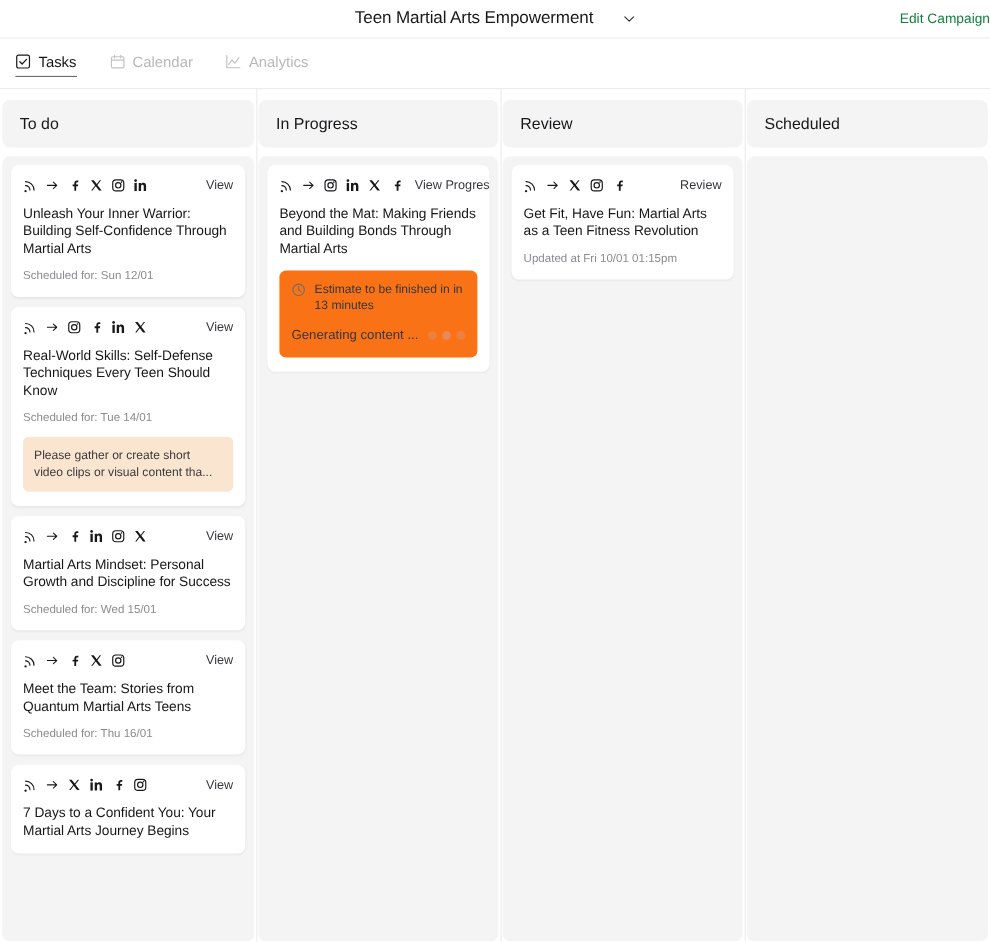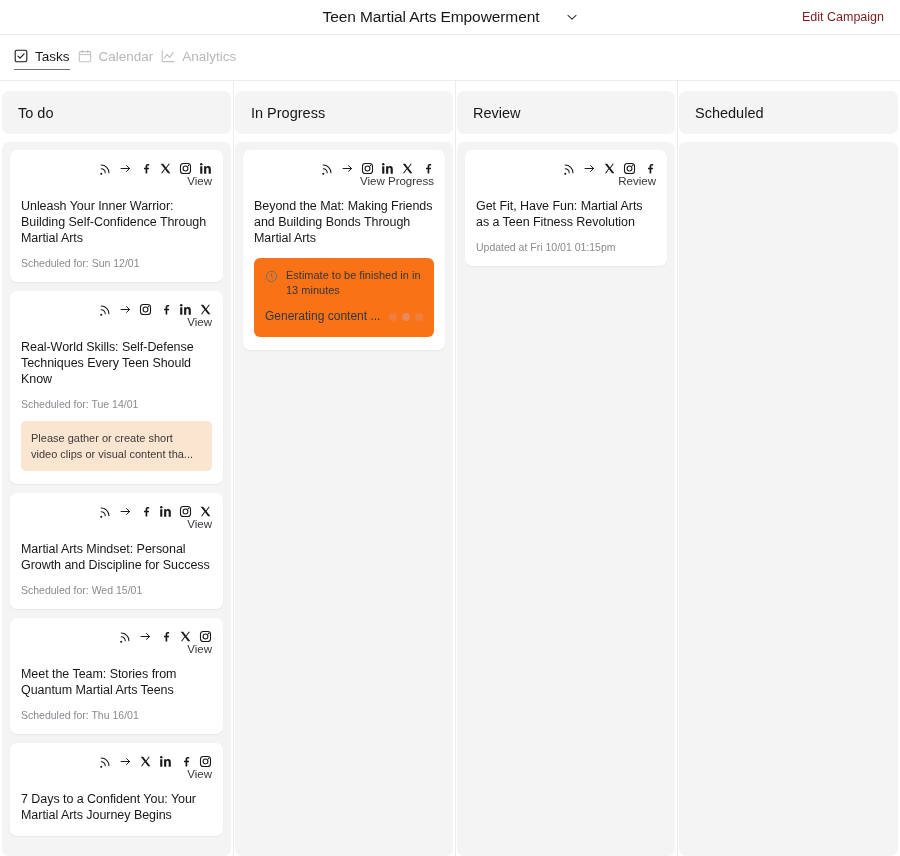--- a/index.html
+++ b/index.html
@@ -33,35 +33,35 @@
   }
   .chevron-down {
     display: inline-block;
     width: 11px; height: 11px;
     position: relative;
     top: -1px;
   }
   .chevron-down svg { display:block; }
   .edit-campaign {
     position: absolute;
-    right: 16px;
+    right: 0;
     top: 50%;
     transform: translateY(-50%);
     font-size: 12.5px;
-    color: #7f1d1d;
+    color: #15803d;
     cursor: pointer;
   }
 
   
   .tabbar {
     height: 46px;
     display: flex;
     align-items: center;
     padding-left: 14px;
-    gap: 8px;
+    gap: 30px;
     background: #ffffff;
     border-bottom: 1px solid #ececec;
   }
   .tab {
     display: flex;
     align-items: center;
     gap: 7px;
     font-size: 13.5px;
     padding-bottom: 3px;
     cursor: pointer;
@@ -132,24 +132,23 @@
     border-radius: 7px;
     padding: 12px 11px 13px 11px;
     margin-bottom: 9px;
     box-shadow: 0 1px 2px rgba(0,0,0,0.05);
     overflow: hidden;
   }
   .card:last-child { margin-bottom: 0; }
 
   .card-top {
     display: flex;
-    align-items: flex-end;
+    align-items: center;
     margin-bottom: 11px;
     white-space: nowrap;
-    flex-direction: column;
   }
   .icons {
     display: flex;
     align-items: center;
     gap: 7px;
     flex: 0 0 auto;
   }
   .icons svg { display: block; }
   .card-action {
     margin-left: auto;

